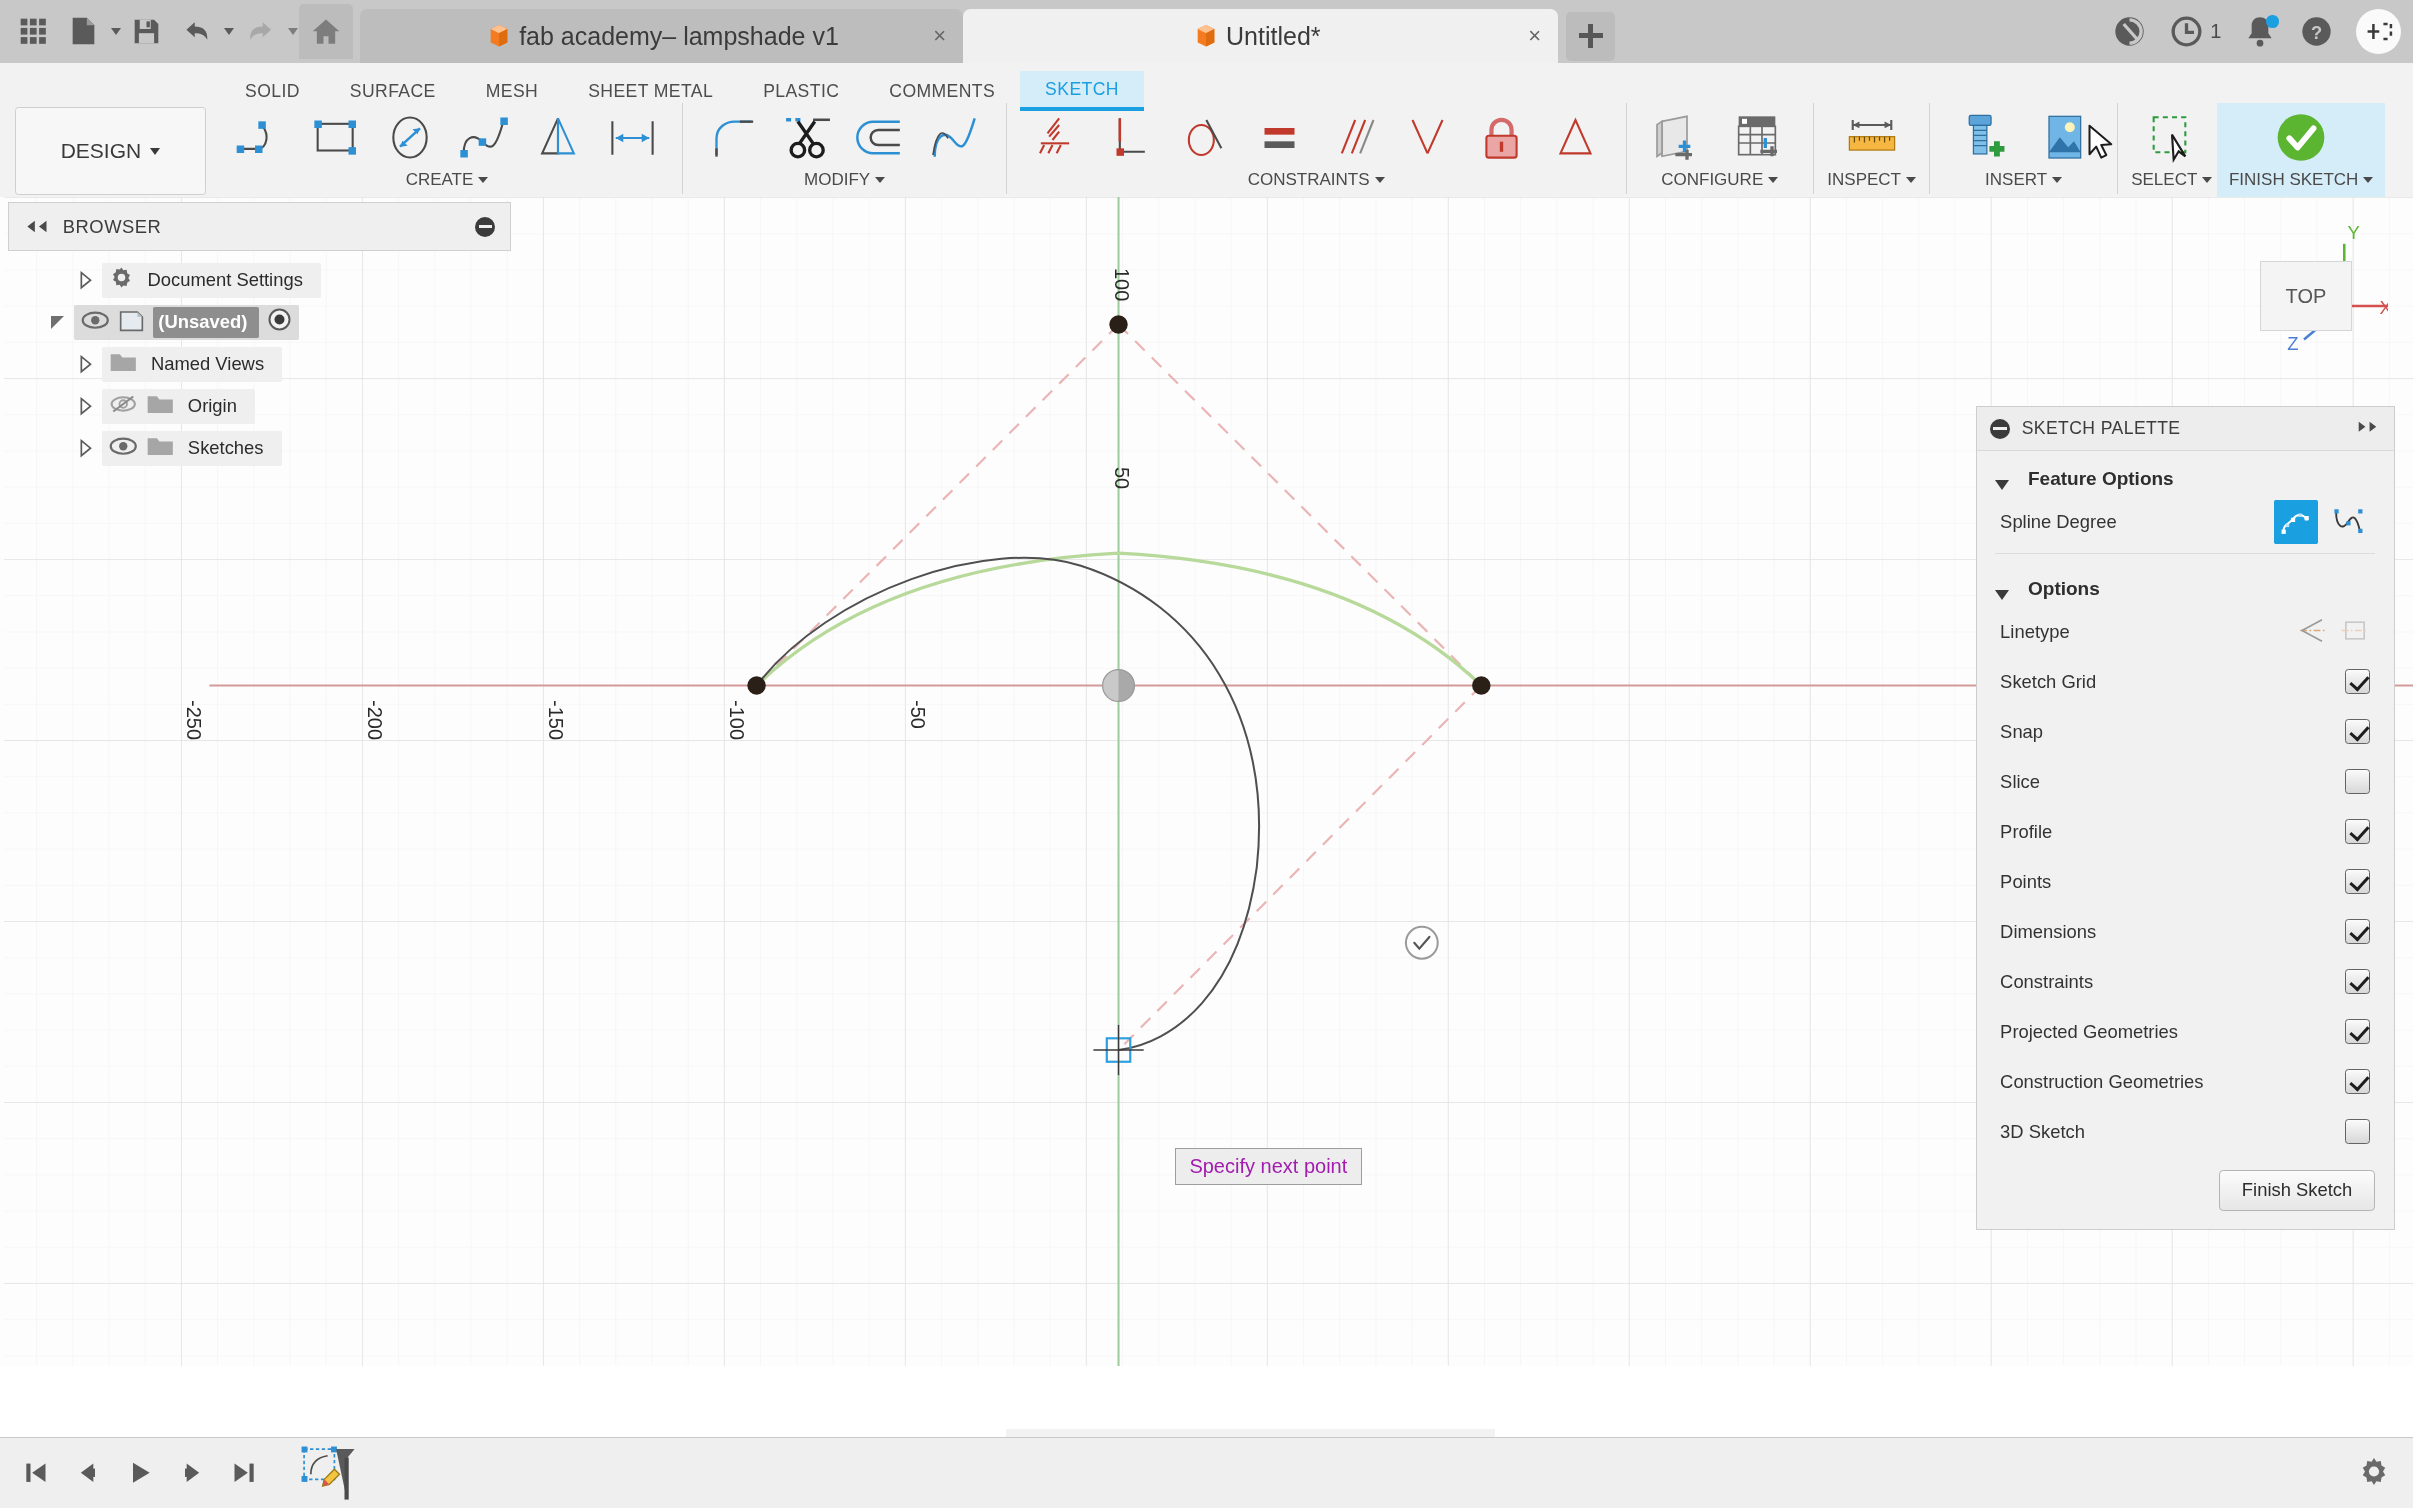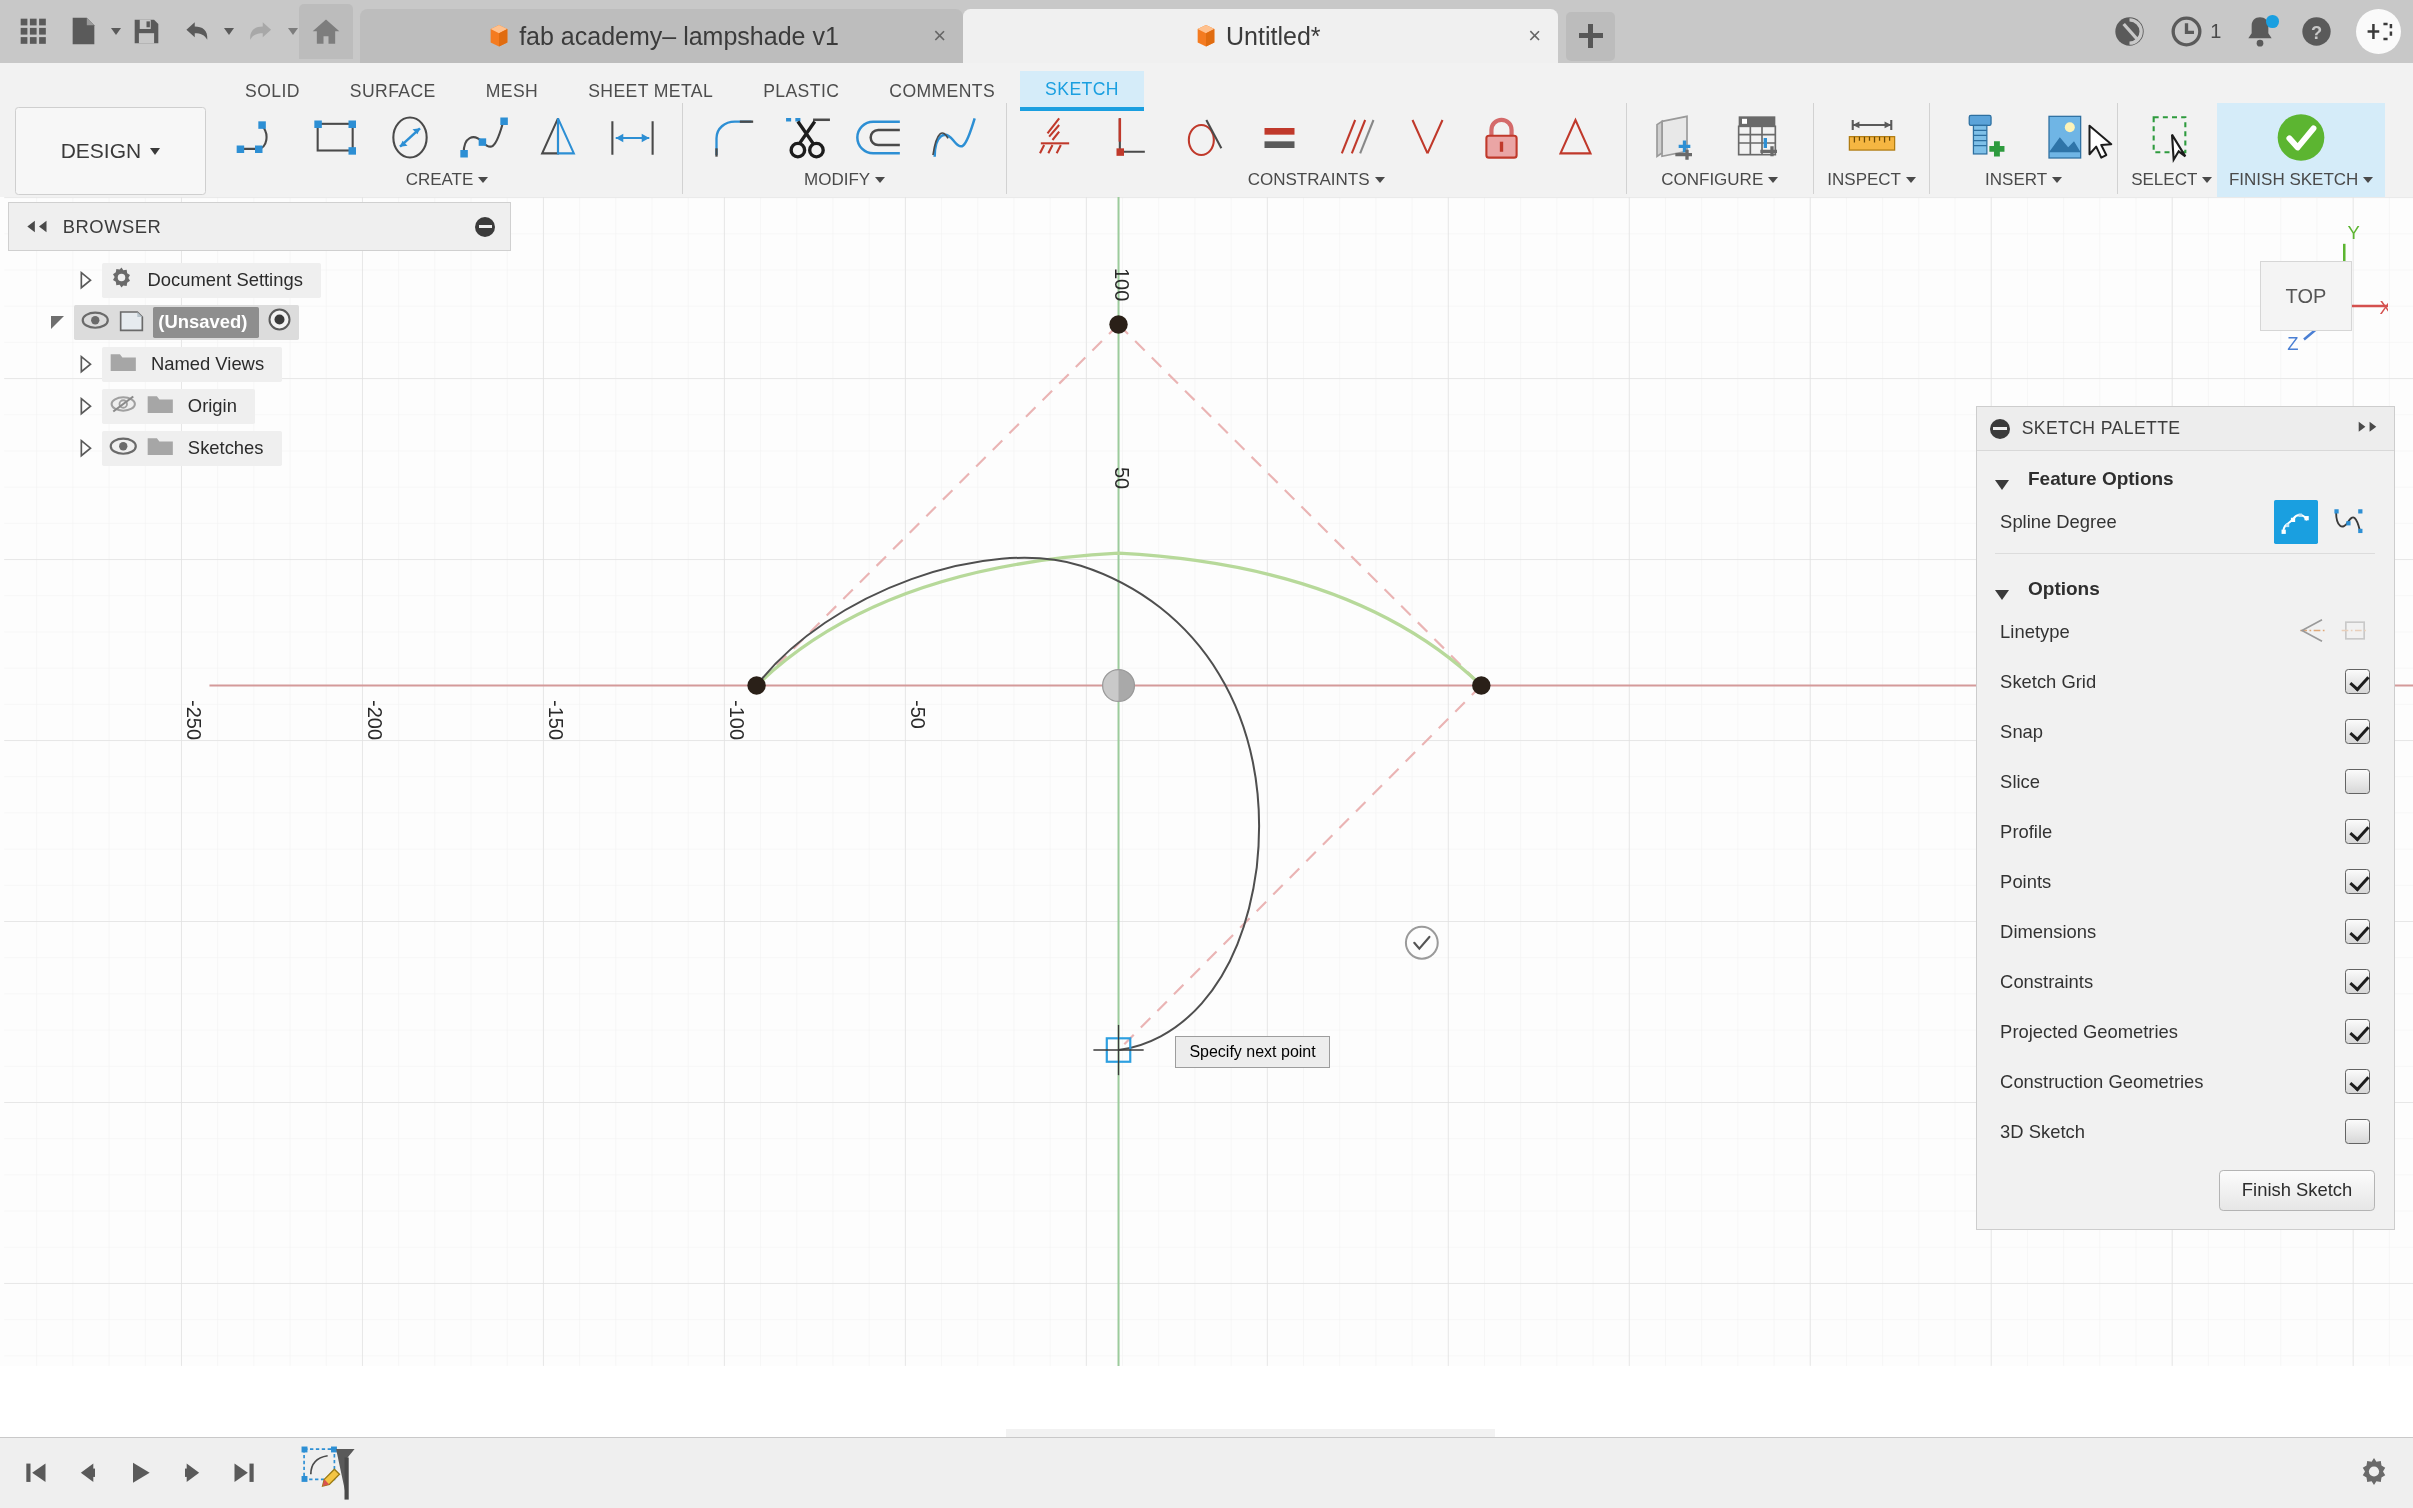--- a/index.html
+++ b/index.html
@@ -164,23 +164,23 @@
   
   .viewcube { position: absolute; right: 25px; top: 222px; width: 168px; height: 151px; }
   .vc-face {
     position: absolute; left: 40px; top: 39px; width: 92px; height: 70px;
     background: #f4f4f4; border: 0.8px solid #d6d6d6; display: flex; align-items: center; justify-content: center;
     font-size: 20px; color: #555; cursor: pointer;
   }
 
   
   .tooltip {
-    position: absolute; left: 1175px; top: 1036px;
+    position: absolute; left: 1175px; top: 1148px;
     background: #ededed; border: 0.8px solid #9d9d9d;
-    padding: 5.9px 13.4px; font-size: 16px; color: #000000; white-space: nowrap;
+    padding: 5.9px 13.4px; font-size: 20px; color: #a21caf; white-space: nowrap;
   }
 
   
   .navbar {
     position: absolute; left: 1006px; bottom: 27px; height: 52px;
     background: #f2f2f2; display: flex; align-items: center; padding: 0 13.4px; gap: 3.4px;
   }
   .navicon { width: 40px; height: 40px; display: flex; align-items: center; justify-content: center; cursor: pointer; }
   .navcaret { width:0;height:0;border-left:6.7px solid transparent;border-right:6.7px solid transparent;border-top:9.2px solid #3c3c3c; margin: 0 6.7px 0 1.7px; cursor: pointer; }
 

